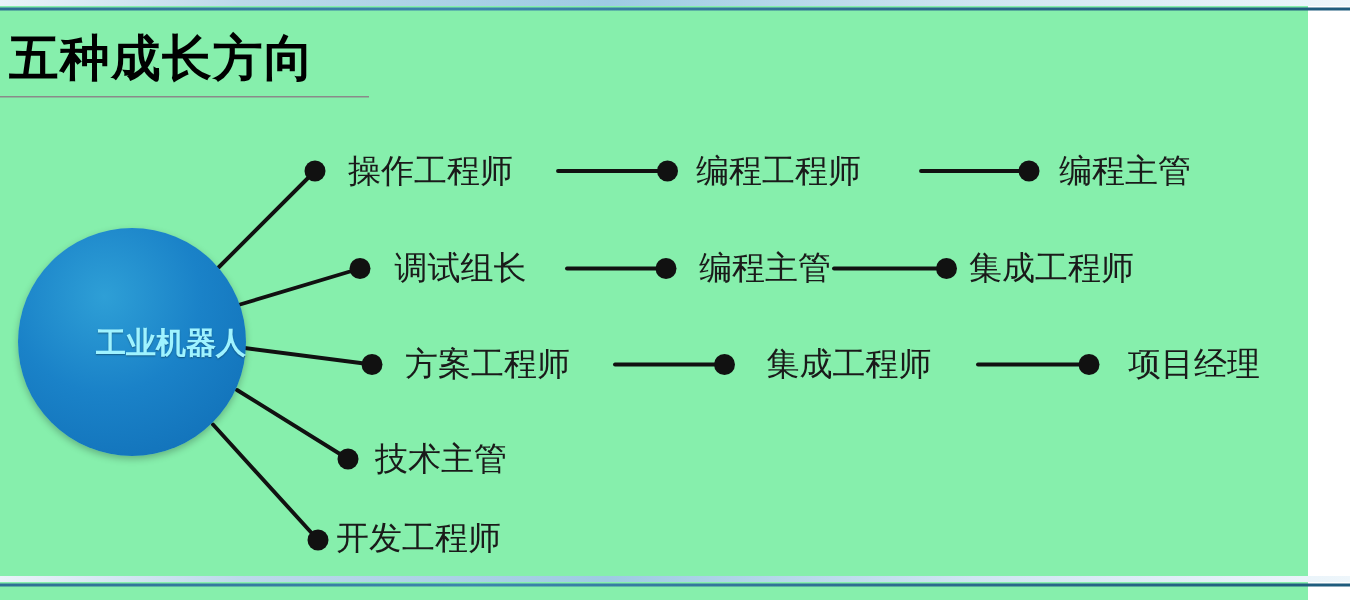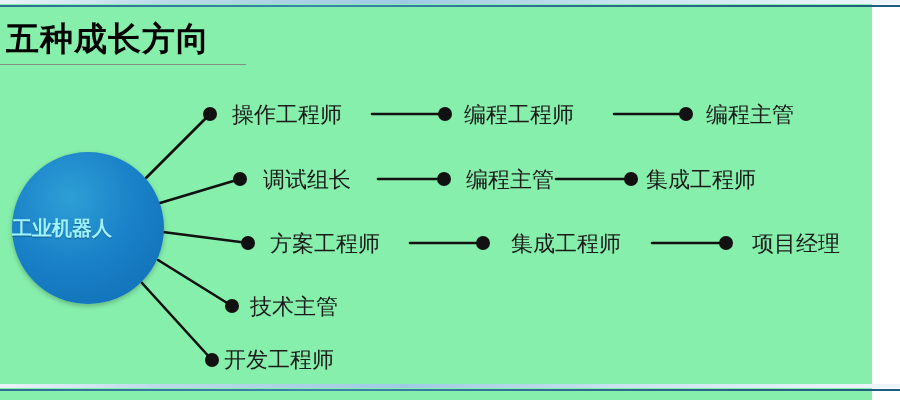--- a/index.html
+++ b/index.html
@@ -75,21 +75,21 @@
     position: absolute;
     left: 12px;
     top: 152px;
     width: 152px;
     height: 152px;
     border-radius: 50%;
     background: radial-gradient(circle at 38% 30%, #2e9fd6 0%, #1a82c8 45%, #0f6cb4 100%);
     box-shadow: 0 2px 5px rgba(0,0,0,0.25);
     display: flex;
     flex-direction: column;
-    align-items: flex-start;
+    align-items: flex-end;
     justify-content: center;
     z-index: 3;
   }
   .hub-line {
     color: #9ff3ff;
     font-size: 20px;
     line-height: 28px;
     font-weight: bold;
     white-space: nowrap;
     text-shadow: 0 1px 1px rgba(0,0,0,0.35);

